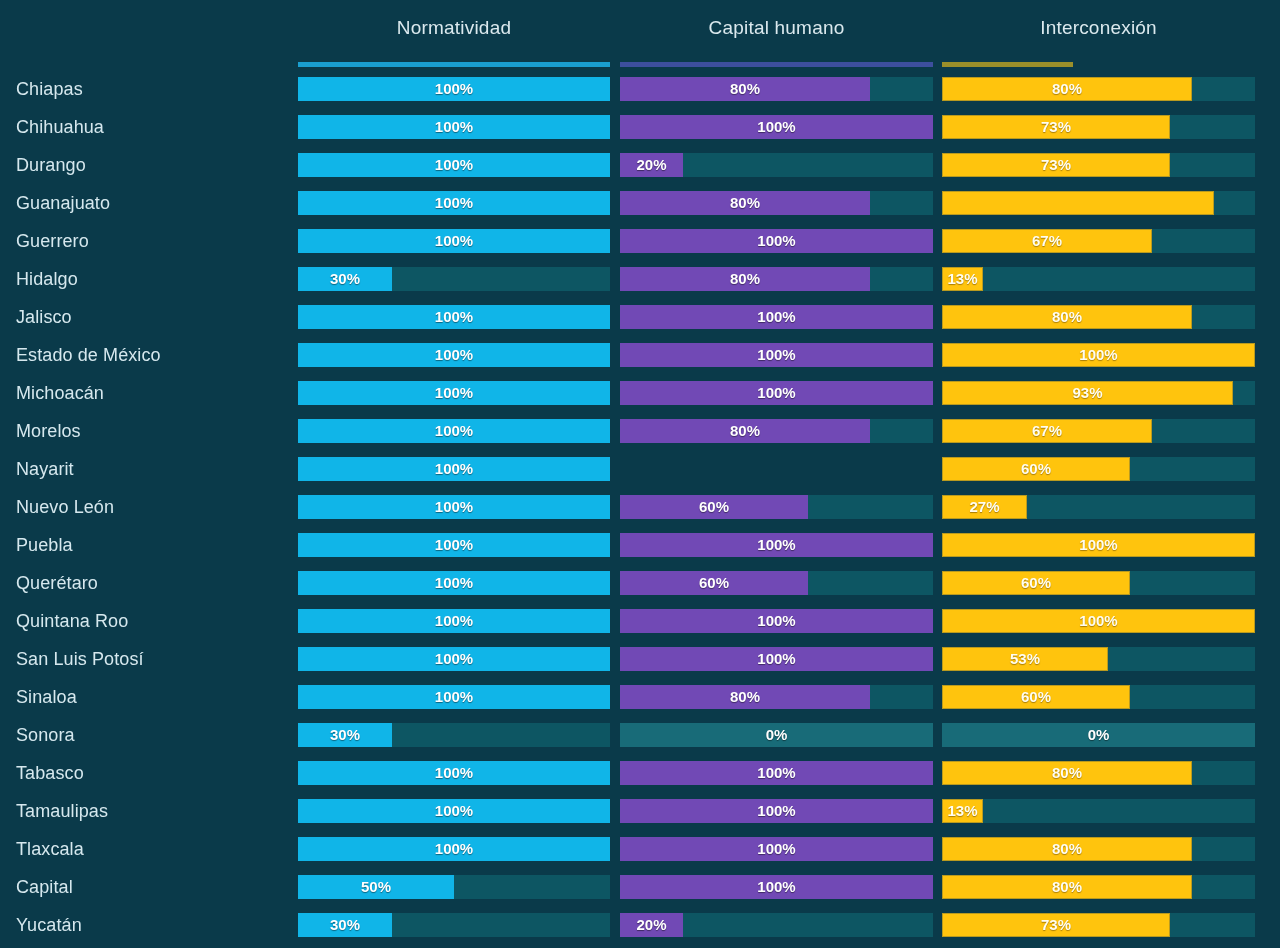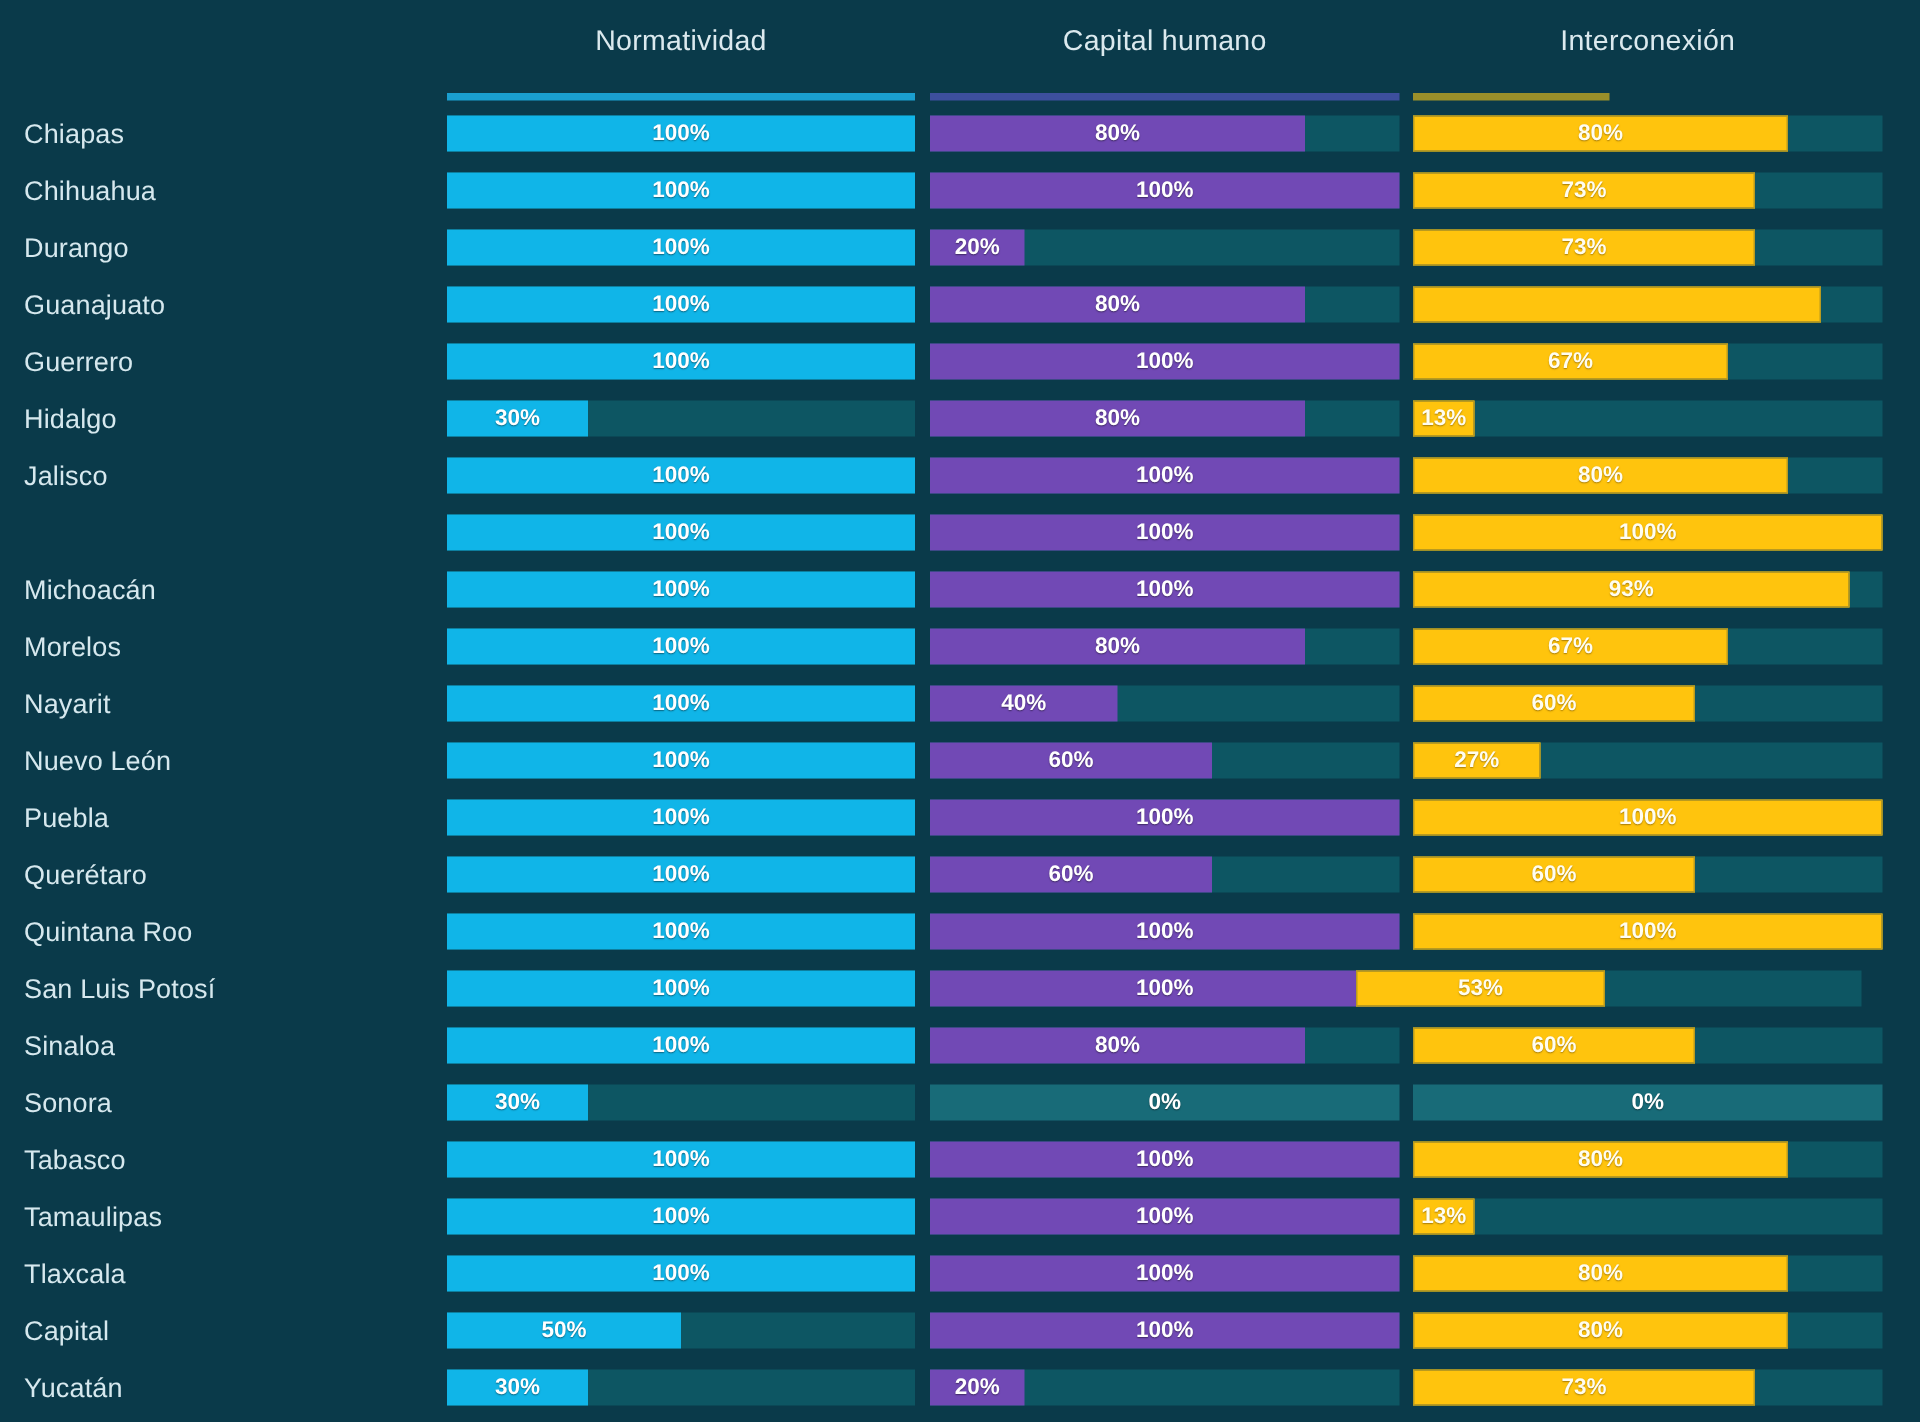--- a/index.html
+++ b/index.html
@@ -263,20 +263,21 @@
           <div class="bar-fill c-human" style="width: 313px;"></div>
           <div class="bar-value" style="left: 0px; width: 313px;">100%</div>
         </div>
         <div class="bar-cell" style="left: 942px; width: 313px;">
           <div class="bar-track"></div>
           <div class="bar-fill c-inter" style="width: 250px;"></div>
           <div class="bar-value on-yellow" style="left: 0px; width: 250px;">80%</div>
         </div>
       </div>
       <div class="data-row">
+        <div class="row-label">Estado de México</div>
         <div class="bar-cell" style="left: 298px; width: 312px;">
           <div class="bar-track"></div>
           <div class="bar-fill c-norm" style="width: 312px;"></div>
           <div class="bar-value" style="left: 0px; width: 312px;">100%</div>
         </div>
         <div class="bar-cell" style="left: 620px; width: 313px;">
           <div class="bar-track"></div>
           <div class="bar-fill c-human" style="width: 313px;"></div>
           <div class="bar-value" style="left: 0px; width: 313px;">100%</div>
         </div>
@@ -322,25 +323,20 @@
           <div class="bar-value on-yellow" style="left: 0px; width: 210px;">67%</div>
         </div>
       </div>
       <div class="data-row">
         <div class="row-label">Nayarit</div>
         <div class="bar-cell" style="left: 298px; width: 312px;">
           <div class="bar-track"></div>
           <div class="bar-fill c-norm" style="width: 312px;"></div>
           <div class="bar-value" style="left: 0px; width: 312px;">100%</div>
         </div>
-        <div class="bar-cell" style="left: 620px; width: 313px;">
-          <div class="bar-track"></div>
-          <div class="bar-fill c-human" style="width: 125px;"></div>
-          <div class="bar-value" style="left: 0px; width: 125px;">40%</div>
-        </div>
         <div class="bar-cell" style="left: 942px; width: 313px;">
           <div class="bar-track"></div>
           <div class="bar-fill c-inter" style="width: 188px;"></div>
           <div class="bar-value on-yellow" style="left: 0px; width: 188px;">60%</div>
         </div>
       </div>
       <div class="data-row">
         <div class="row-label">Nuevo León</div>
         <div class="bar-cell" style="left: 298px; width: 312px;">
           <div class="bar-track"></div>
@@ -417,21 +413,21 @@
         <div class="bar-cell" style="left: 298px; width: 312px;">
           <div class="bar-track"></div>
           <div class="bar-fill c-norm" style="width: 312px;"></div>
           <div class="bar-value" style="left: 0px; width: 312px;">100%</div>
         </div>
         <div class="bar-cell" style="left: 620px; width: 313px;">
           <div class="bar-track"></div>
           <div class="bar-fill c-human" style="width: 313px;"></div>
           <div class="bar-value" style="left: 0px; width: 313px;">100%</div>
         </div>
-        <div class="bar-cell" style="left: 904px; width: 337px;">
+        <div class="bar-cell" style="left: 942px; width: 313px;">
           <div class="bar-track"></div>
           <div class="bar-fill c-inter" style="width: 166px;"></div>
           <div class="bar-value on-yellow" style="left: 0px; width: 166px;">53%</div>
         </div>
       </div>
       <div class="data-row">
         <div class="row-label">Sinaloa</div>
         <div class="bar-cell" style="left: 298px; width: 312px;">
           <div class="bar-track"></div>
           <div class="bar-fill c-norm" style="width: 312px;"></div>

